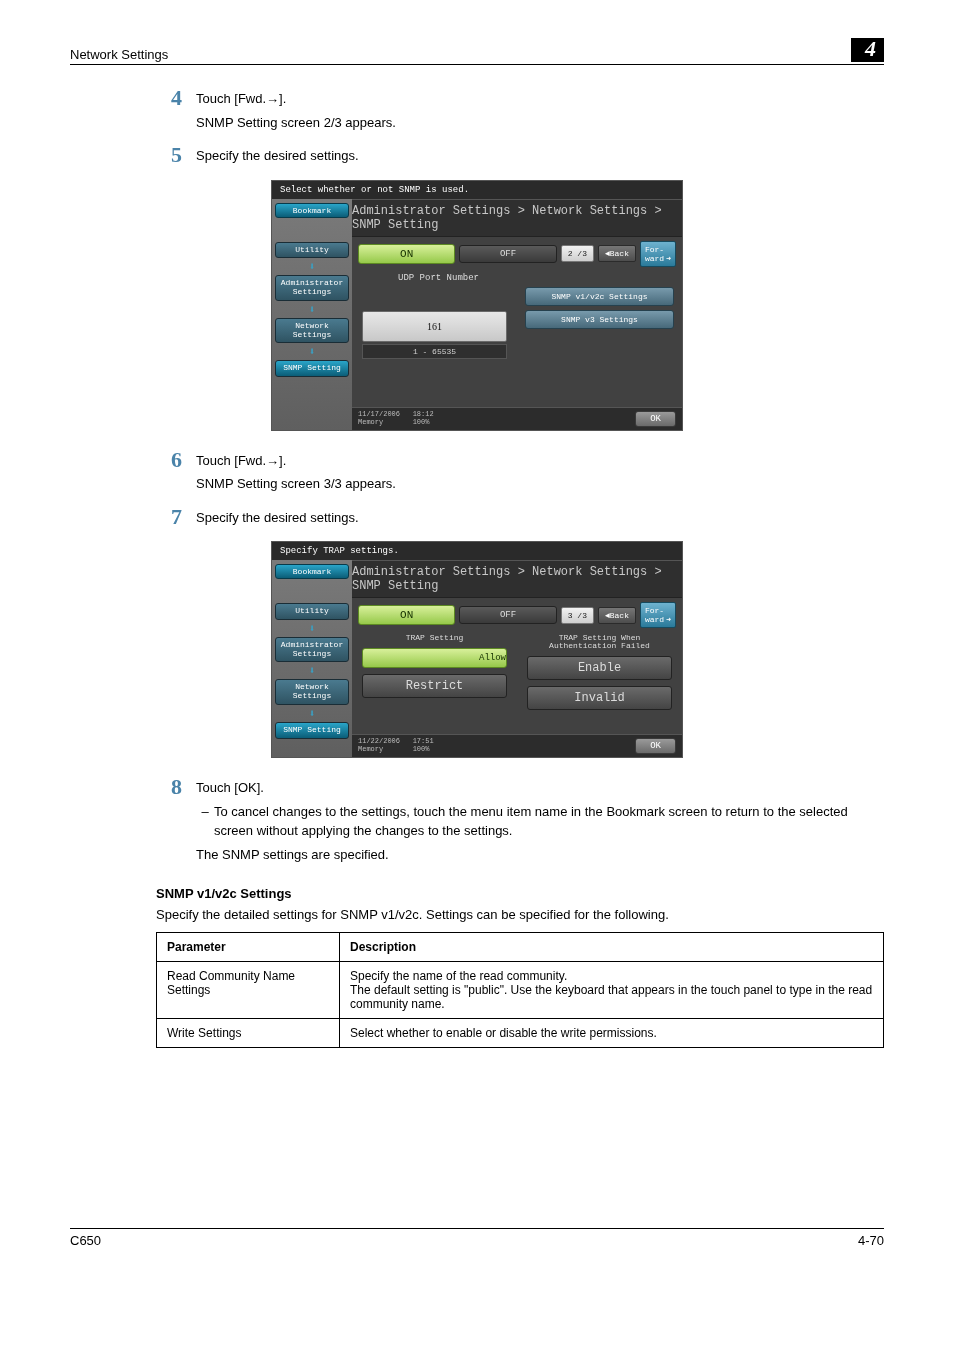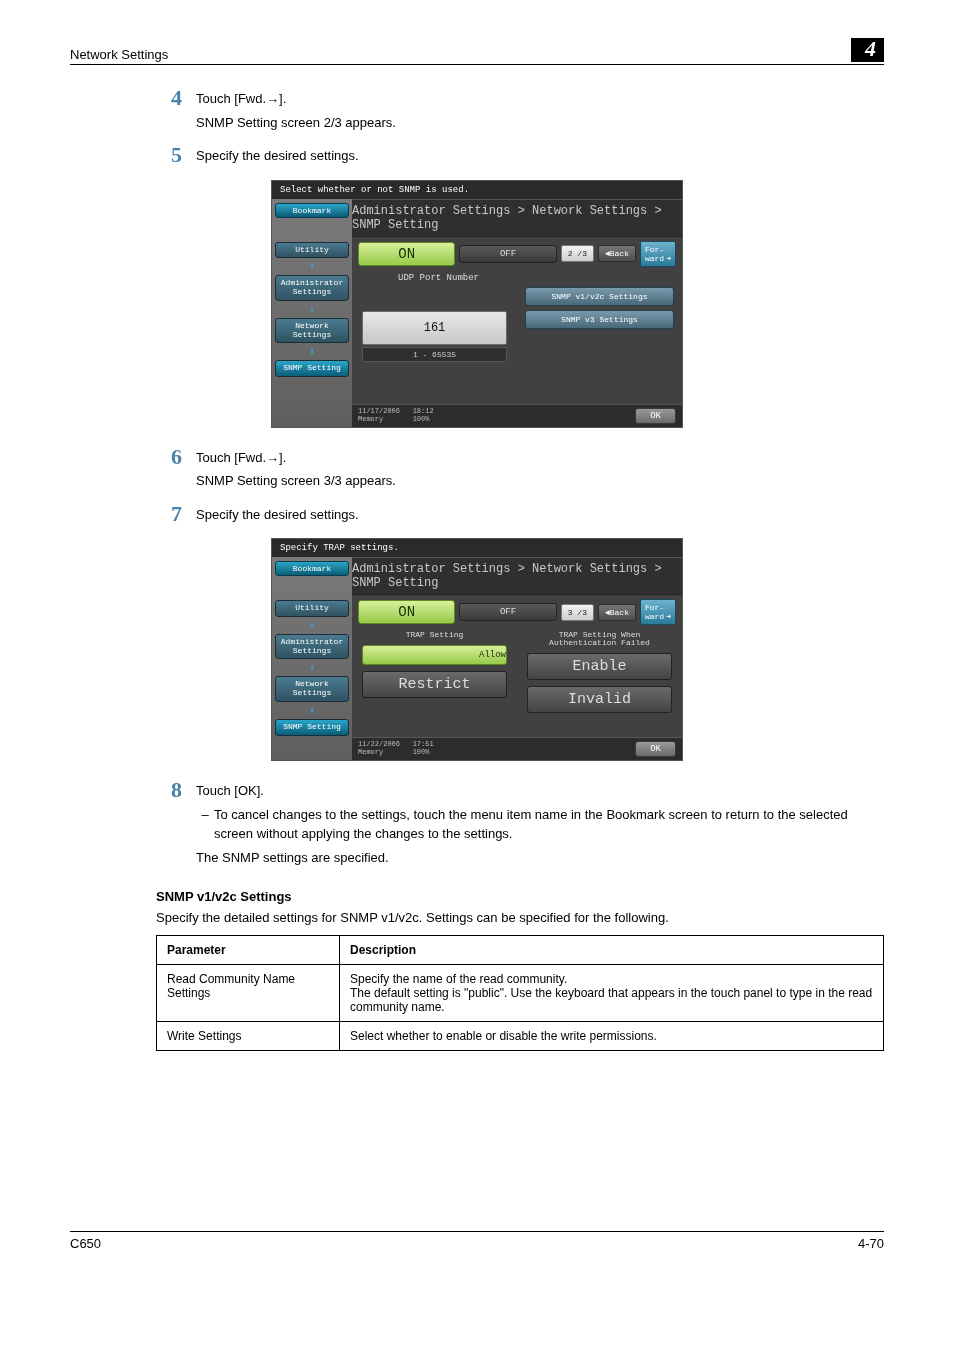--- a/index.html
+++ b/index.html
@@ -24,35 +24,35 @@
   .shot .topmsg { padding:4px 8px; color:#fff; font-size:9px; }
   .shot-body { display:flex; }
   .sidebar { width:80px; background:linear-gradient(#7a7a7a,#5f5f5f); padding:4px 3px; }
   .bm { background:linear-gradient(#2aa5c9,#0b5d77); color:#fff; border:1px solid #083a4a; border-radius:3px; text-align:center; padding:2px 0; margin-bottom:24px; font-size:8px; }
   .sbtn { background:linear-gradient(#4a7a8f,#2f5362); color:#fff; border:1px solid #1a2d36; border-radius:3px; text-align:center; padding:3px 0; margin-bottom:2px; font-size:8px; line-height:1.1; }
   .snmpbtn { background:linear-gradient(#2aa5c9,#0b5d77); }
   .darrow { text-align:center; color:#3aa0c4; font-size:11px; margin:1px 0 2px 0; }
   .main { flex:1; background:#414141; }
   .bc { background:#2f2f2f; color:#c8c8c8; padding:4px 0; font-size:12px; border-top:1px solid #555; border-bottom:1px solid #222; }
   .row { display:flex; align-items:center; padding:4px 6px; gap:4px; }
-  .onbtn { flex:1; background:linear-gradient(#d8f09a,#96c94a); border:1px solid #5d8a22; border-radius:3px; text-align:center; padding:3px 0; color:#173300; font-size:14px; }
+  .onbtn { flex:1; background:linear-gradient(#d8f09a,#96c94a); border:1px solid #5d8a22; border-radius:3px; text-align:center; padding:3px 0; color:#173300; font-size:11px; }
   .offbtn { flex:1; background:linear-gradient(#5a5a5a,#3a3a3a); border:1px solid #222; border-radius:3px; text-align:center; padding:3px 0; color:#ddd; font-size:9px; }
   .smallbox { background:linear-gradient(#f2f2f2,#cfcfcf); border:1px solid #777; border-radius:2px; color:#222; font-size:8px; padding:3px 6px; text-align:center; }
   .backbtn { background:linear-gradient(#767676,#4d4d4d); border:1px solid #2b2b2b; border-radius:2px; color:#fff; font-size:8px; padding:3px 6px; text-align:center; }
   .fwdbtn { background:linear-gradient(#6eb2cf,#2a7a9a); border:1px solid #164a5e; border-radius:2px; color:#fff; font-size:8px; padding:3px 4px; display:flex; align-items:flex-end; gap:2px; }
   .lbl { color:#ddd; font-size:9px; padding:2px 0 0 8px; }
-  .valbox { background:linear-gradient(#e8e8e8,#c8c8c8); border:1px solid #6a6a6a; border-radius:2px; color:#111; text-align:center; padding:9px 0; margin:6px 10px 2px 10px; font-size:12px; }
-  .rangebox { background:#2f2f2f; border:1px solid #555; color:#cfcfcf; text-align:center; padding:2px 0; margin:0 10px 8px 10px; font-size:8px; }
+  .valbox { background:linear-gradient(#e8e8e8,#c8c8c8); border:1px solid #6a6a6a; border-radius:2px; color:#111; text-align:center; padding:9px 0; margin:6px 10px 2px 10px; font-size:10px;font-family:Liberation Serif, serif; }
+  .rangebox { background:#2f2f2f; border:1px solid #555; color:#cfcfcf; text-align:center; padding:2px 0; margin:0 10px 14px 10px; font-size:8px; }
   .rtbtn { background:linear-gradient(#789aac,#47697a); border:1px solid #26414e; border-radius:3px; color:#fff; text-align:center; padding:4px 0; margin:4px 8px; font-size:8px; }
   .botbar { display:flex; justify-content:space-between; align-items:center; background:#2c2c2c; padding:3px 6px; border-top:1px solid #555; }
   .botleft { color:#bbb; font-size:7px; line-height:1.1; }
   .okbtn { background:linear-gradient(#9a9a9a,#6a6a6a); border:1px solid #3a3a3a; border-radius:3px; color:#fff; padding:2px 14px; font-size:9px; }
   .section-lbl { color:#ddd; font-size:8px; text-align:center; margin:2px 6px 0 6px; line-height:1; }
   .allowbtn { background:linear-gradient(#d8f09a,#96c94a); border:1px solid #5d8a22; border-radius:3px; text-align:right; padding:4px 0; color:#173300; font-size:9px; margin:6px 10px; }
-  .graybtn { background:linear-gradient(#6a6a6a,#444); border:1px solid #222; border-radius:3px; text-align:center; padding:4px 0; color:#ddd; font-size:15px; margin:6px 10px; }
+  .graybtn { background:linear-gradient(#6a6a6a,#444); border:1px solid #222; border-radius:3px; text-align:center; padding:4px 0; color:#ddd; font-size:12px; margin:6px 10px; }
   .cols { display:flex; }
   .col { flex:1; }
   .spacer { height:34px; }
 
   
   table.params { border-collapse:collapse; width:100%; margin:0 0 0 86px; width:calc(100% - 86px); font-size:12px; }
   table.params th, table.params td { border:1px solid #000; padding:7px 10px; vertical-align:top; text-align:left; }
   table.params th { font-weight:bold; background:#fff; }
   table.params th:first-child, table.params td:first-child { width:183px; }
 </style>

